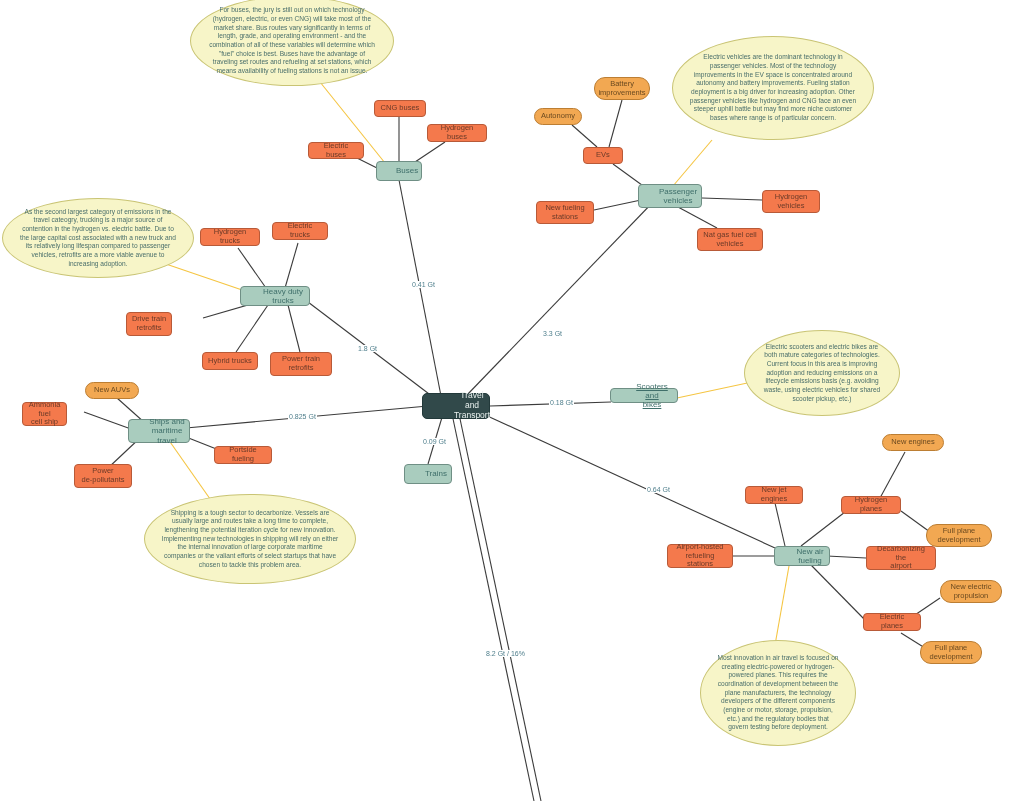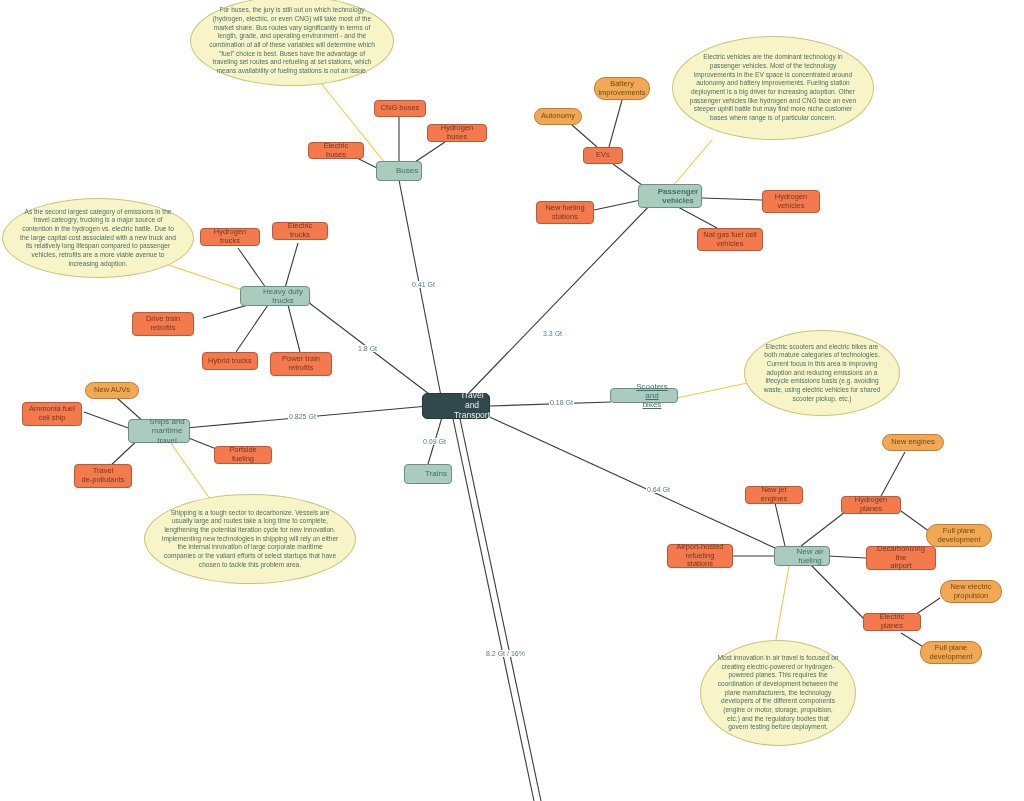--- a/index.html
+++ b/index.html
@@ -171,21 +171,21 @@
 
   <div class="note" style="left:700px; top:640px; width:156px; height:106px;">
     <span>Most innovation in air travel is focused on creating electric-powered or hydrogen-powered planes. This requires the coordination of development between the plane manufacturers, the technology developers of the different components (engine or motor, storage, propulsion, etc.) and the regulatory bodies that govern testing before deployment.</span>
   </div>
 
   <div class="node root" style="left:422px; top:393px; width:68px; height:26px;">Travel and
 Transport</div>
 
   <div class="node cat" style="left:376px; top:161px; width:46px; height:20px;">Buses</div>
 
-  <div class="node cat" style="left:638px; top:184px; width:64px; height:24px;font-weight:bold;">Passenger
+  <div class="node cat" style="left:638px; top:184px; width:64px; height:24px;">Passenger
 vehicles</div>
 
   <div class="node cat" style="left:240px; top:286px; width:70px; height:20px;">Heavy duty trucks</div>
 
   <div class="node cat" style="left:128px; top:419px; width:62px; height:24px;">Ships and
 maritime travel</div>
 
   <div class="node cat" style="left:404px; top:464px; width:48px; height:20px;">Trains</div>
 
   <div class="node cat" style="left:610px; top:388px; width:68px; height:15px;text-decoration:underline;">Scooters and
@@ -203,30 +203,30 @@
 improvements</div>
   <div class="node sub" style="left:536px; top:201px; width:58px; height:23px;">New fueling
 stations</div>
   <div class="node sub" style="left:762px; top:190px; width:58px; height:23px;">Hydrogen
 vehicles</div>
   <div class="node sub" style="left:697px; top:228px; width:66px; height:23px;">Nat gas fuel cell
 vehicles</div>
 
   <div class="node sub" style="left:200px; top:228px; width:60px; height:18px;">Hydrogen trucks</div>
   <div class="node sub" style="left:272px; top:222px; width:56px; height:18px;">Electric trucks</div>
-  <div class="node sub" style="left:132px; top:312px; width:62px; height:24px;">Drive train
+  <div class="node sub" style="left:126px; top:312px; width:46px; height:24px;">Drive train
 retrofits</div>
   <div class="node sub" style="left:202px; top:352px; width:56px; height:18px;">Hybrid trucks</div>
   <div class="node sub" style="left:270px; top:352px; width:62px; height:24px;">Power train
 retrofits</div>
 
-  <div class="node sub" style="left:22px; top:402px; width:60px; height:24px;text-align:center;">Ammonia fuel
+  <div class="node sub" style="left:22px; top:402px; width:45px; height:24px;text-align:center;">Ammonia fuel
 cell ship</div>
   <div class="node subsub" style="left:85px; top:382px; width:54px; height:17px;">New AUVs</div>
-  <div class="node sub" style="left:74px; top:464px; width:58px; height:24px;">Travel
+  <div class="node sub" style="left:74px; top:464px; width:58px; height:24px;">Power
 de-pollutants</div>
   <div class="node sub" style="left:214px; top:446px; width:58px; height:18px;">Portside fueling</div>
 
   <div class="node sub" style="left:745px; top:486px; width:58px; height:18px;">New jet engines</div>
   <div class="node sub" style="left:667px; top:544px; width:66px; height:24px;">Airport-hosted
 refueling stations</div>
   <div class="node sub" style="left:841px; top:496px; width:60px; height:18px;">Hydrogen planes</div>
   <div class="node subsub" style="left:882px; top:434px; width:62px; height:17px;">New engines</div>
   <div class="node subsub" style="left:926px; top:524px; width:66px; height:23px;">Full plane
 development</div>

